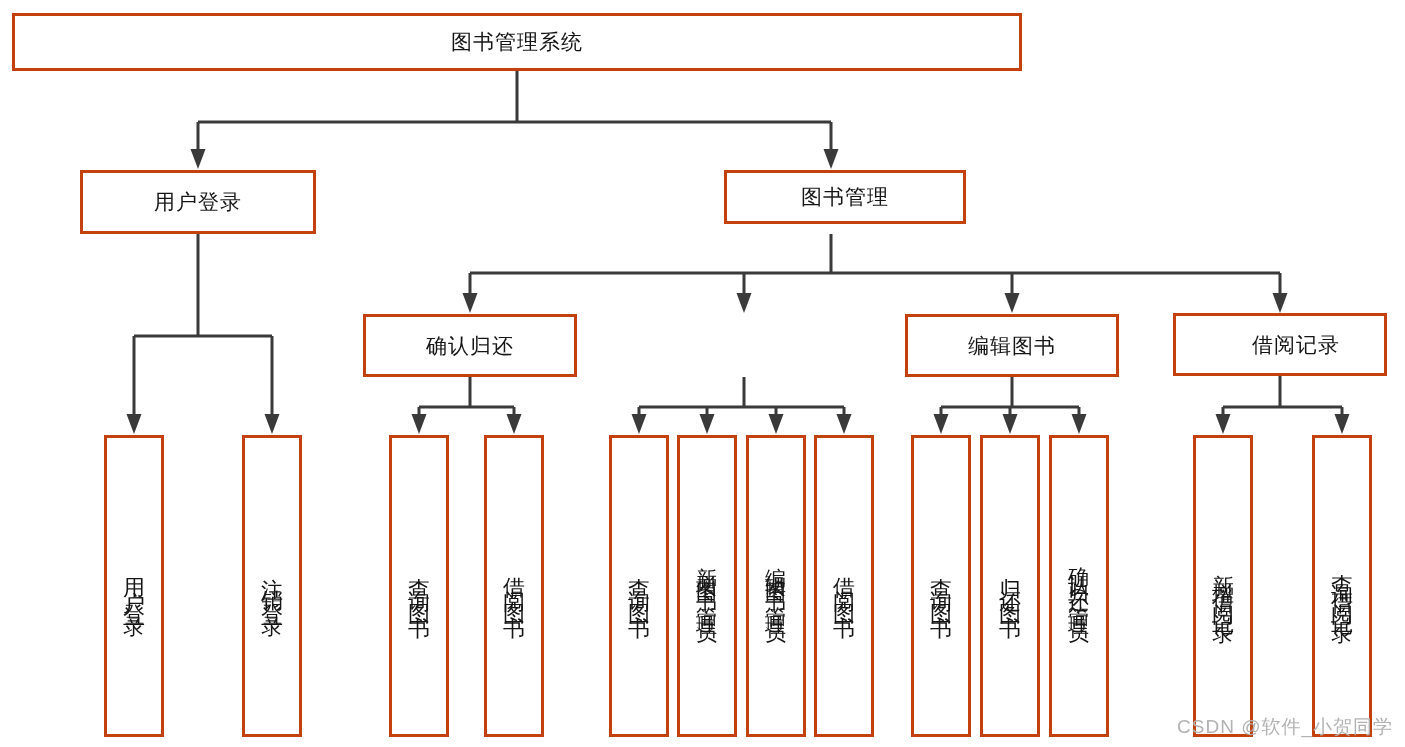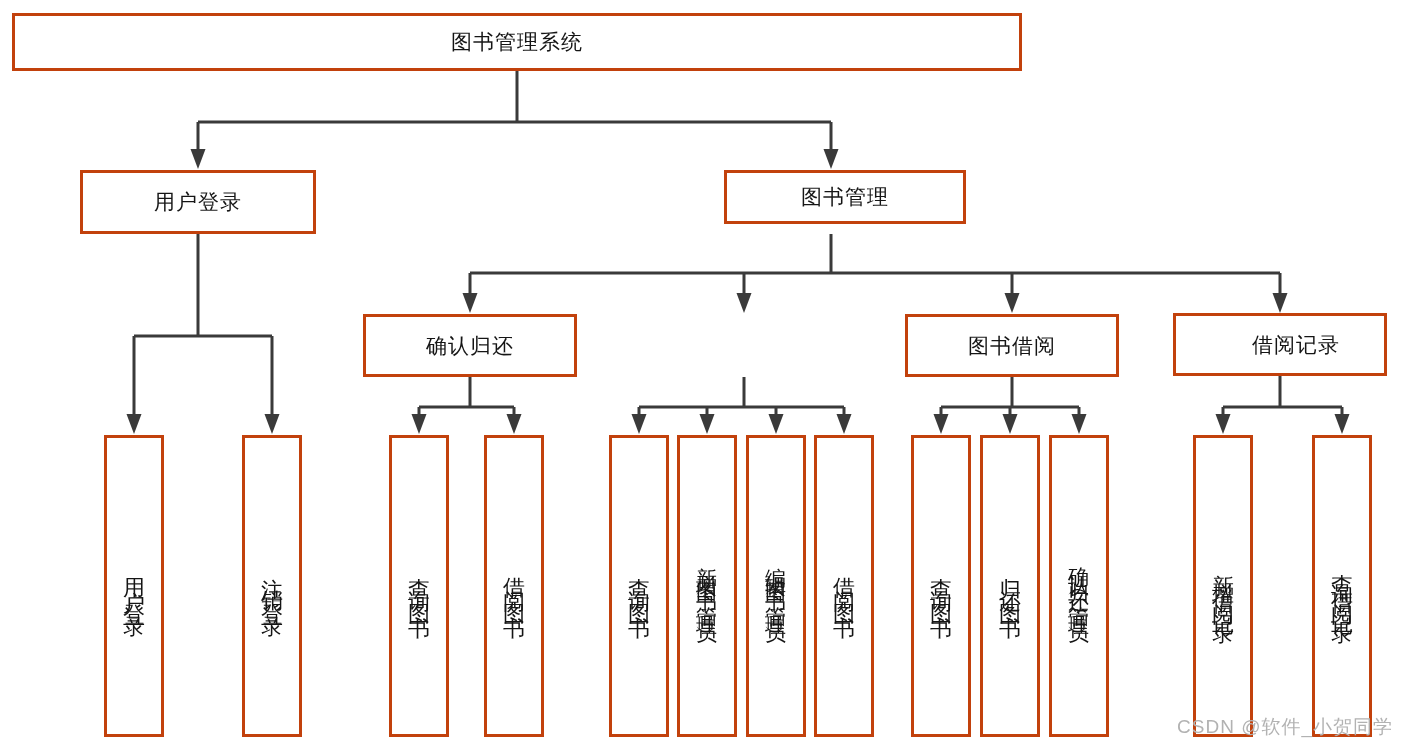--- a/index.html
+++ b/index.html
@@ -102,21 +102,21 @@
     <span>用户登录</span>
   </div>
   <div class="node hnode" style="left:708px;top:170px;width:242px;height:54px;margin-left:16px;">
     <span>图书管理</span>
   </div>
 
   <div class="node hnode" style="left:363px;top:314px;width:214px;height:63px;">
     <span>确认归还</span>
   </div>
   <div class="node hnode" style="left:905px;top:314px;width:214px;height:63px;">
-    <span>图书借阅</span>
+    <span>编辑图书</span>
   </div>
   <div class="node hnode" style="left:1173px;top:313px;width:214px;height:63px;padding-left:32px;">
     <span>借阅记录</span>
   </div>
 
   <div class="node leaf" style="left:104px;top:435px;">
     <span class="vlabel">用户登录</span>
   </div>
   <div class="node leaf" style="left:242px;top:435px;">
     <span class="vlabel">注销登录</span>

